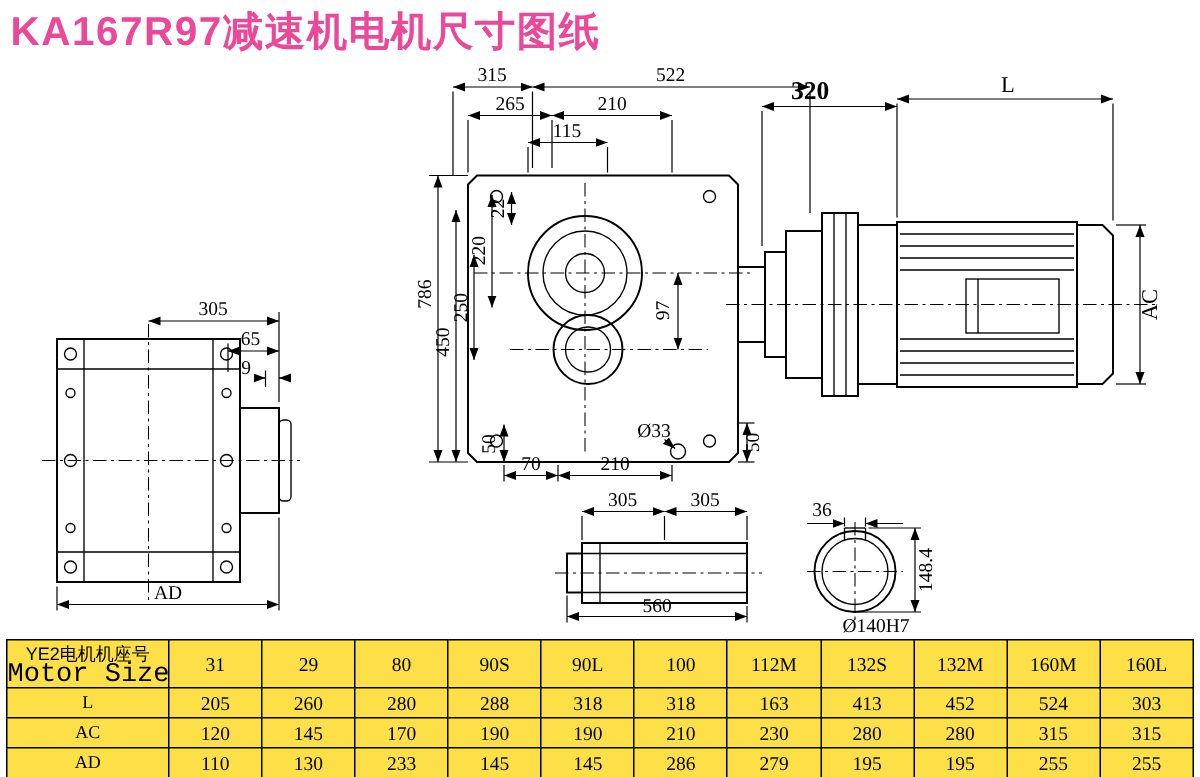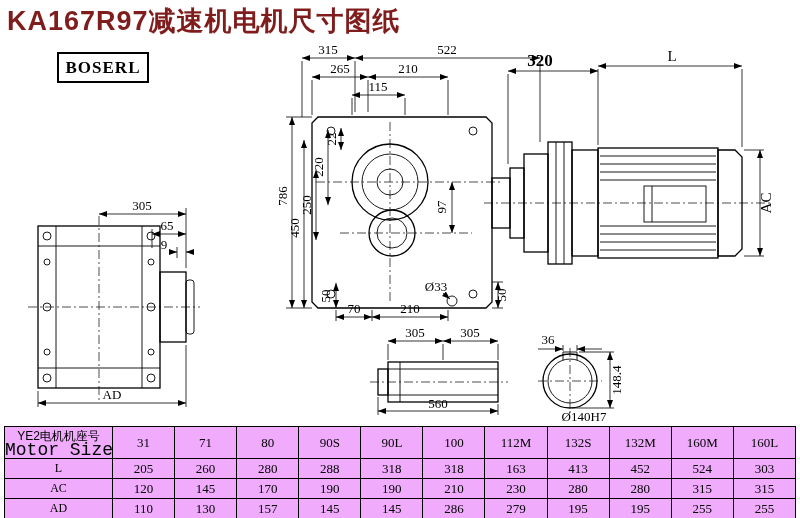--- a/index.html
+++ b/index.html
@@ -1,45 +1,42 @@
 <!DOCTYPE html>
 <html><head>
 <meta charset="utf-8">
 <style>
   html,body{margin:0;padding:0;width:800px;height:518px;background:#fff;overflow:hidden}
   .page{position:relative;width:800px;height:518px;background:#fff;font-family:"Liberation Sans",sans-serif;color:#000}
-  .title{position:absolute;left:7px;top:3px;font-size:27px;font-weight:bold;color:#7f1d1d;letter-spacing:1px;white-space:nowrap}
+  .title{position:absolute;left:7px;top:3px;font-size:27px;font-weight:bold;color:#ec4899;letter-spacing:1px;white-space:nowrap}
   .brand{position:absolute;left:57px;top:52px;width:88px;height:27px;border:2px solid #000;display:flex;align-items:center;justify-content:center;
          font-family:"Liberation Serif",serif;font-weight:bold;font-size:17px;letter-spacing:1px}
   svg.draw{position:absolute;left:0;top:0}
   .o{fill:none;stroke:#000;stroke-width:1.3}
   .t{fill:none;stroke:#000;stroke-width:0.9}
   .d{fill:none;stroke:#000;stroke-width:0.8}
   .cl{fill:none;stroke:#000;stroke-width:0.7;stroke-dasharray:9 3 2 3}
   text.dim{font-family:"Liberation Serif",serif;font-size:13px;fill:#000;text-anchor:middle}
   text.big{font-size:17px;font-weight:bold}
   text.med{font-size:15px}
-  table.dims{position:absolute;left:4px;top:426px;width:792px;border-collapse:collapse;table-layout:fixed;background:#f0abfc;
+  table.dims{position:absolute;left:4px;top:426px;width:792px;border-collapse:collapse;table-layout:fixed;background:#fde047;
              font-family:"Liberation Serif",serif;font-size:13px;text-align:center}
   table.dims td{border:1px solid #000;height:19px;padding:0;overflow:hidden;white-space:nowrap}
   table.dims tr.hdr td{height:31px}
   td.rh{font-size:12px}
   .rh .cjk{font-family:"Liberation Sans",sans-serif;font-size:12px;line-height:14px}
   .rh .en{font-family:"Liberation Mono",monospace;font-size:18px;line-height:14px}
   col.c0{width:108px}
 </style>
 </head>
 <body>
 
 <div class="page">
 
   <div class="title">KA167R97减速机电机尺寸图纸</div>
-  <div class="brand">
-    <span>BOSERL</span>
-  </div>
 
   <svg class="draw" width="800" height="424" viewBox="0 0 800 424">
     <defs>
       <marker id="arr" markerWidth="9" markerHeight="8" refX="8" refY="4" orient="auto-start-reverse" markerUnits="userSpaceOnUse">
         <path d="M0,1 L8,4 L0,7 Z" fill="#000"></path>
       </marker>
     </defs>
 
     <g>
       <line class="cl" x1="99" y1="216" x2="99" y2="400"></line>
@@ -234,21 +231,21 @@
         <col class="c0">
         <col span="11">
       </colgroup>
     <tbody>
         <tr class="hdr">
       <td class="rh">
         <div class="cjk">YE2电机机座号</div>
         <div class="en">Motor Size</div>
       </td>
       <td>31</td>
-      <td>71</td>
+      <td>29</td>
       <td>80</td>
       <td>90S</td>
       <td>90L</td>
       <td>100</td>
       <td>112M</td>
       <td>132S</td>
       <td>132M</td>
       <td>160M</td>
       <td>160L</td>
     </tr>
@@ -277,21 +274,21 @@
       <td>230</td>
       <td>280</td>
       <td>280</td>
       <td>315</td>
       <td>315</td>
     </tr>
     <tr>
       <td class="rh">AD</td>
       <td>110</td>
       <td>130</td>
-      <td>157</td>
+      <td>233</td>
       <td>145</td>
       <td>145</td>
       <td>286</td>
       <td>279</td>
       <td>195</td>
       <td>195</td>
       <td>255</td>
       <td>255</td>
     </tr>
   </tbody>

